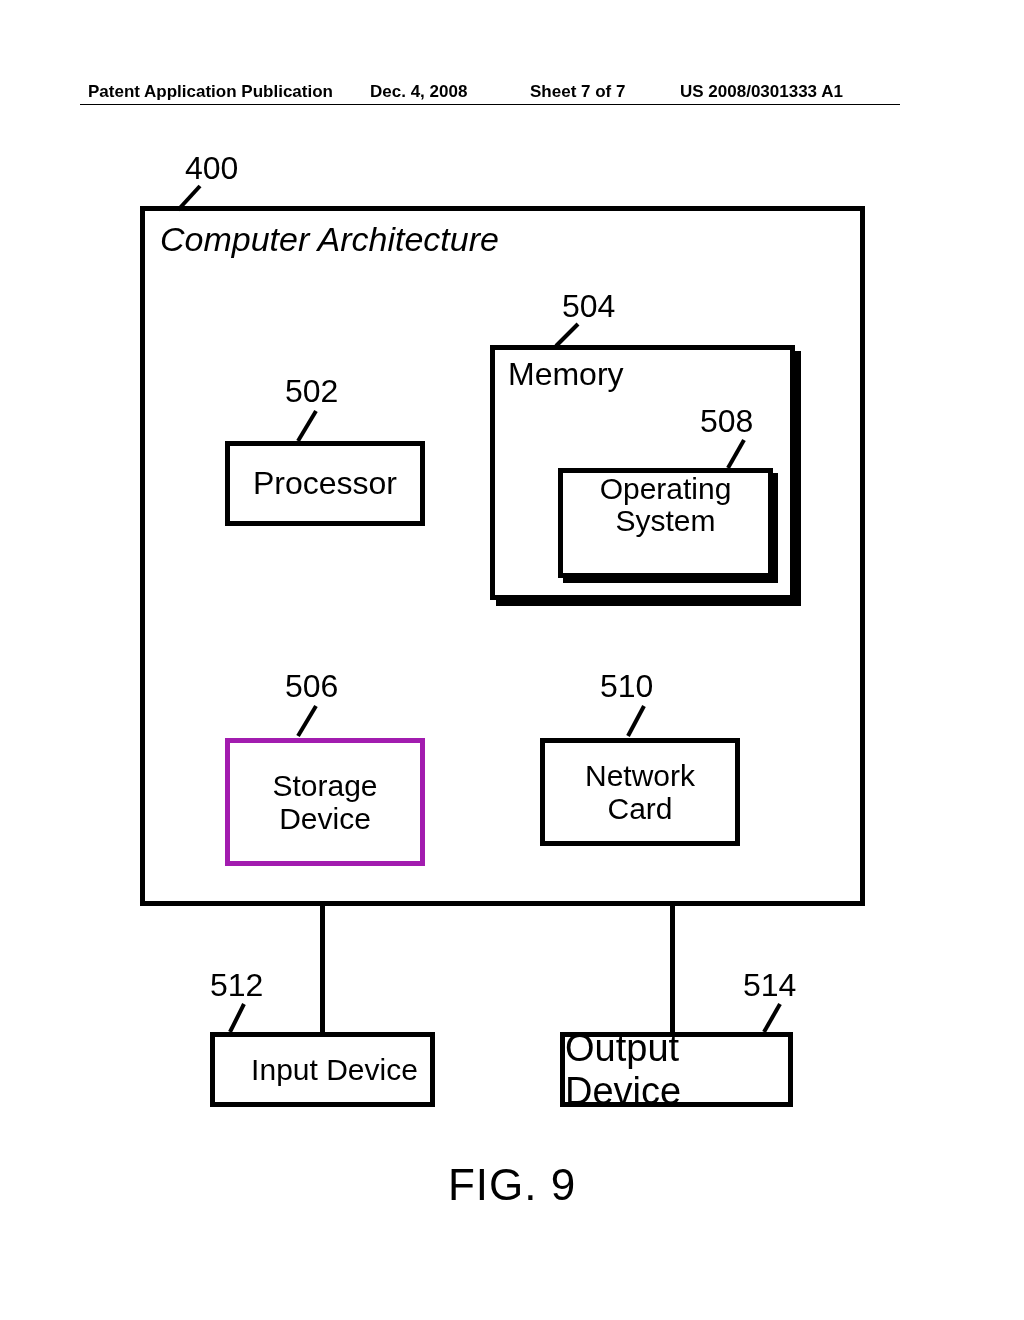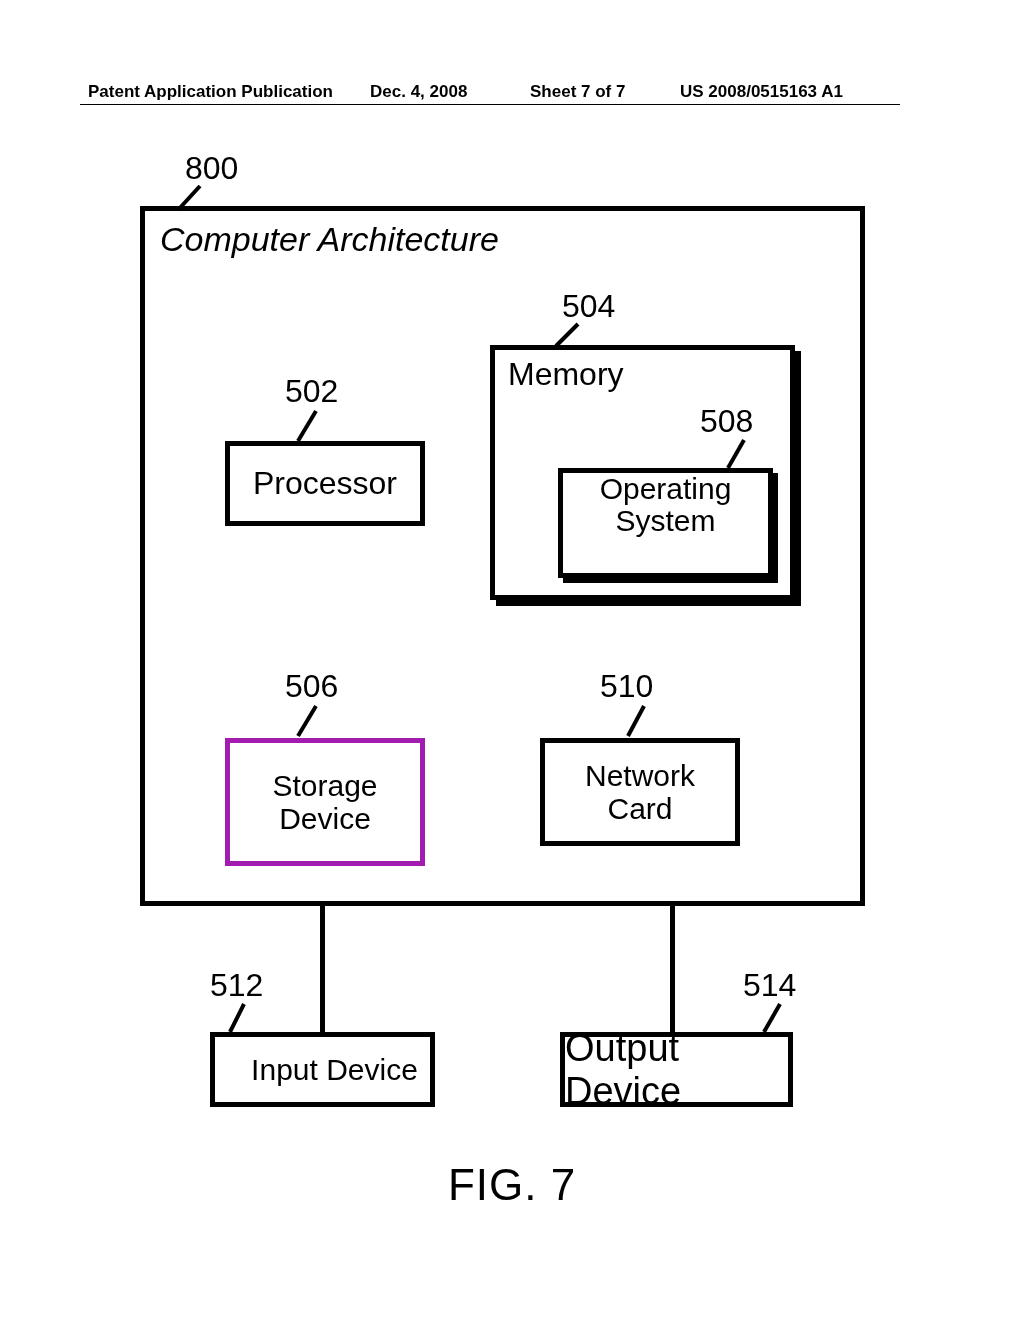--- a/index.html
+++ b/index.html
@@ -189,28 +189,28 @@
 </style>
 </head>
 <body>
 
 <div class="page">
 
   <div class="header">
     <span class="hdr-left">Patent Application Publication</span>
     <span class="hdr-date">Dec. 4, 2008</span>
     <span class="hdr-sheet">Sheet 7 of 7</span>
-    <span class="hdr-right">US 2008/0515163 A1</span>
+    <span class="hdr-right">US 2008/0301333 A1</span>
   </div>
   <div class="hr"></div>
 
   <div class="mainbox"></div>
   <div class="ca-title">Computer Architecture</div>
 
-  <div class="lbl" style="left:185px; top:150px;">800</div>
+  <div class="lbl" style="left:185px; top:150px;">400</div>
   <svg class="lead" style="left:170px; top:180px;" width="40" height="40">
     <line x1="30" y1="6" x2="8" y2="30" stroke="#000" stroke-width="4"></line>
   </svg>
 
   <div class="lbl" style="left:285px; top:373px;">502</div>
   <svg class="lead" style="left:290px; top:405px;" width="40" height="40">
     <line x1="26" y1="6" x2="8" y2="36" stroke="#000" stroke-width="4"></line>
   </svg>
   <div class="processor-box">
     <span>Processor</span>
@@ -259,15 +259,15 @@
   </div>
 
   <div class="lbl" style="left:743px; top:967px;">514</div>
   <svg class="lead" style="left:758px; top:1000px;" width="30" height="36">
     <line x1="6" y1="32" x2="22" y2="4" stroke="#000" stroke-width="4"></line>
   </svg>
   <div class="output-box">
     <span>Output Device</span>
   </div>
 
-  <div class="fig-caption">FIG. 7</div>
+  <div class="fig-caption">FIG. 9</div>
 
 </div>
 
 </body></html>

